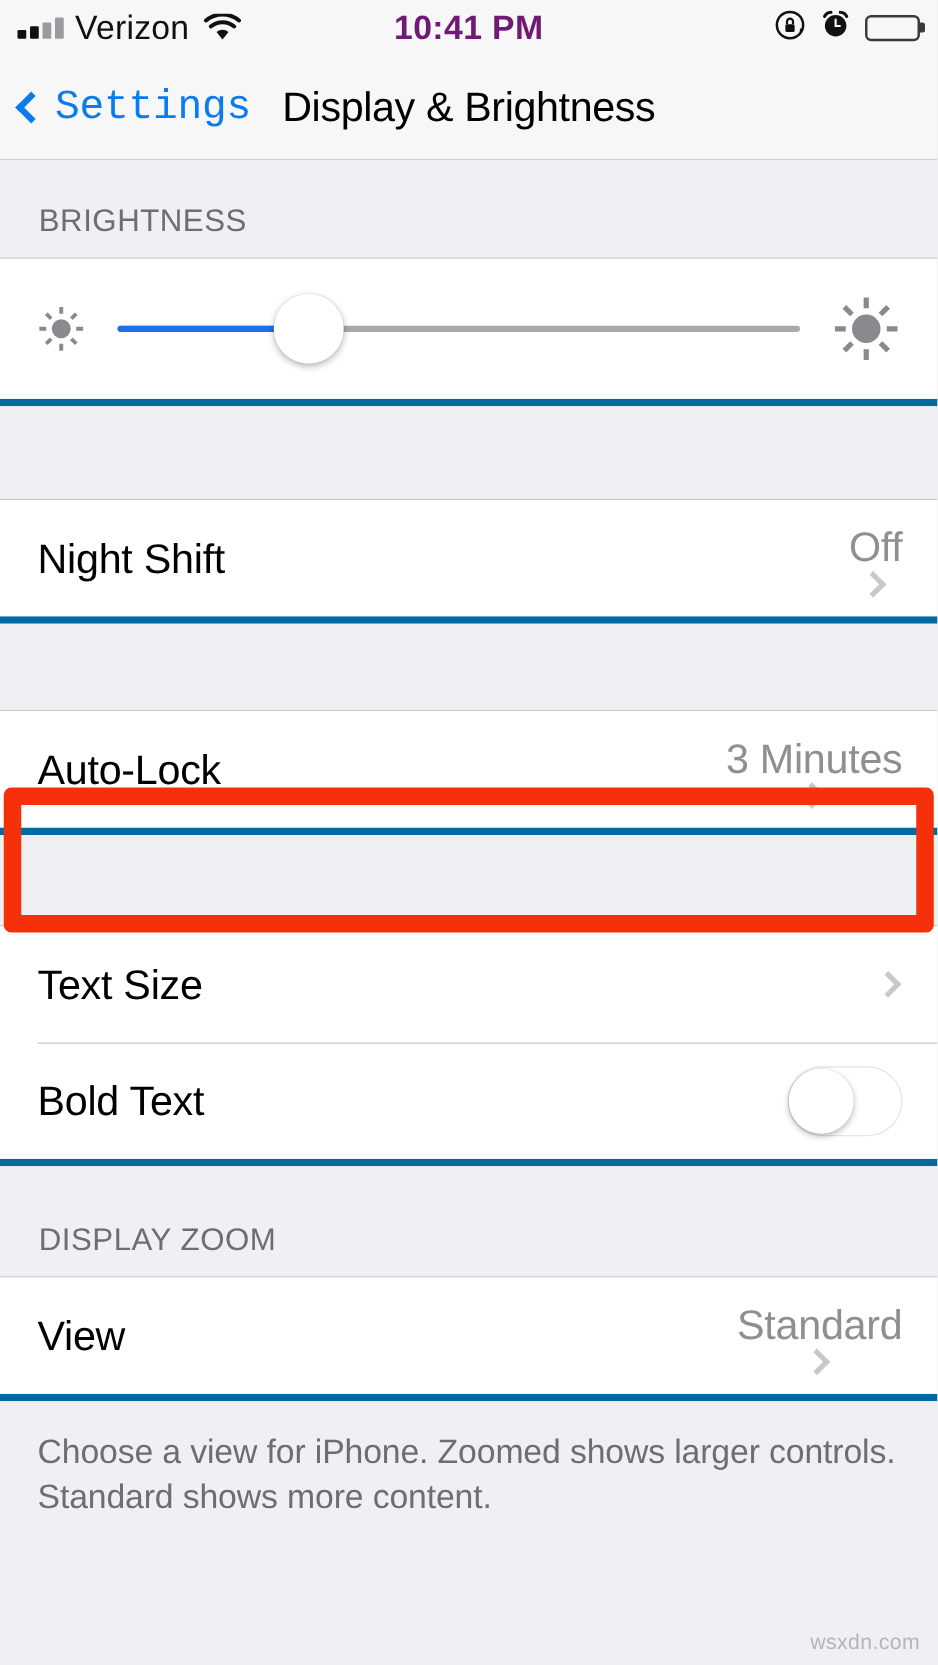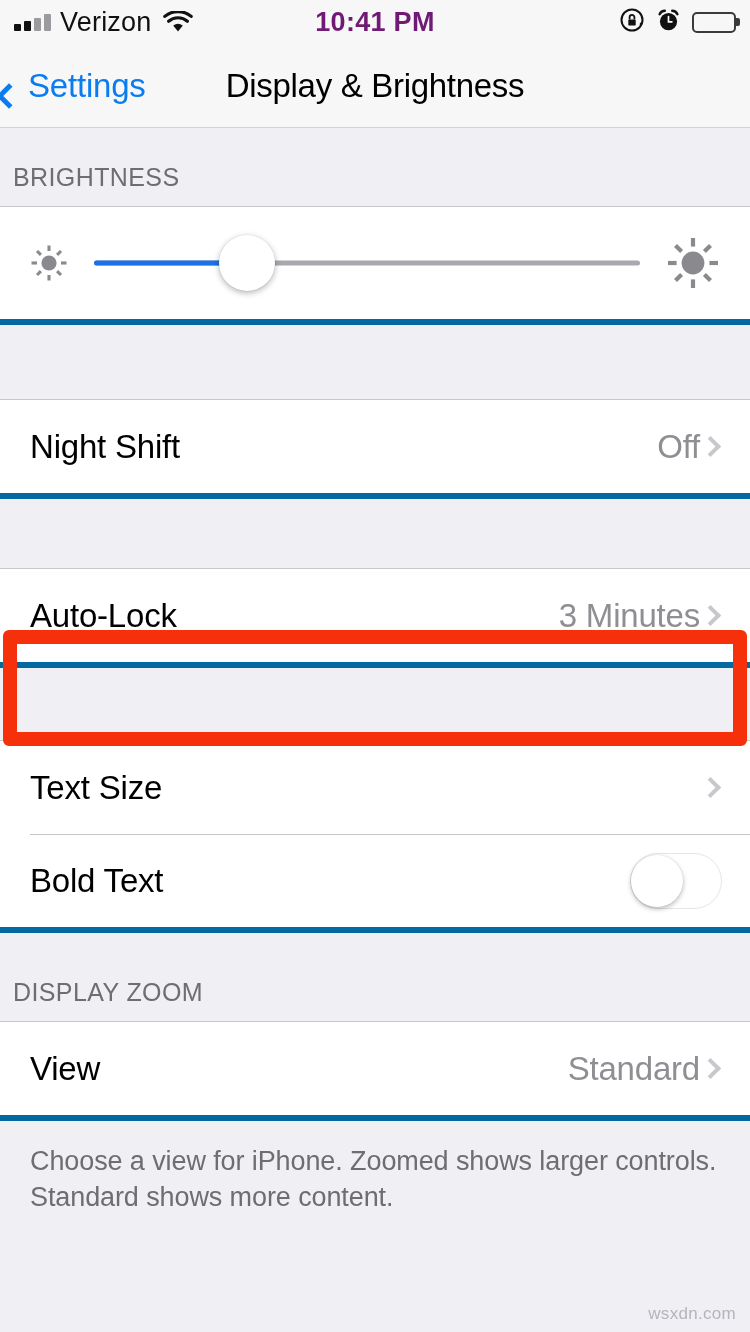--- a/index.html
+++ b/index.html
@@ -38,48 +38,48 @@
     content: ""; position: absolute; right: -6px; top: 50%; transform: translateY(-50%);
     width: 4px; height: 8px; background: #3a3a3a; border-radius: 0 2px 2px 0;
   }
   .battery-fill { height: 100%; background: #111; border-radius: 2px; }
 
   
   .navbar {
     height: 84px; background: #F7F7F7; position: relative;
     display: flex; align-items: center; border-bottom: 1px solid #D3D3D7;
   }
-  .back { display: flex; align-items: flex-end; cursor: pointer; }
+  .back { display: flex; align-items: center; padding-left: 16px; cursor: pointer; font-family: Liberation Mono, monospace; }
   .back-chev {
     width: 18px; height: 18px; border-left: 5px solid #0a7cf0; border-bottom: 5px solid #0a7cf0;
     transform: rotate(45deg); margin-right: 10px;
   }
   .back-label { font-size: 33px; color: #0a7cf0; letter-spacing: -.2px; }
   .nav-title {
     position: absolute; left: 0; right: 0; text-align: center;
     font-size: 33px; font-weight: normal; color: #000; letter-spacing: -.3px;
     pointer-events: none;
   }
 
   
   .gap { background: #EFEFF4; }
   .group { background: #fff; border-top: 1px solid #C8C7CC; border-bottom: 6px solid #0369a1; }
   .sect-header {
     background: #EFEFF4; display: flex; align-items: flex-end;
-    padding: 0 0 14px 13px; font-size: 25px; color: #6D6D72; letter-spacing: .4px;
+    padding: 0 0 14px 31px; font-size: 25px; color: #6D6D72; letter-spacing: .4px;
   }
   .row {
     height: 93px; display: flex; align-items: center;
     padding: 0 28px 0 30px; background: #fff; position: relative;
   }
   .row + .row::before {
     content: ""; position: absolute; left: 30px; right: 0; top: 0; height: 1px; background: #C8C7CC;
   }
   .row-label { font-size: 33px; color: #000; letter-spacing: -.2px; }
-  .row-right { margin-left: auto; display: flex; align-items: center; gap: 3px; }
+  .row-right { margin-left: auto; display: flex; align-items: center; gap: 3px; flex-direction: column; }
   .row-value { font-size: 33px; color: #8E8E93; letter-spacing: -.2px; }
   .chev {
     width: 15px; height: 15px; border-top: 4px solid #C7C7CC; border-right: 4px solid #C7C7CC;
     transform: rotate(45deg); margin-right: 4px;
   }
 
   
   .slider-row { height: 112px; display: flex; align-items: center; padding: 0 26px; background: #fff; }
   .sun { position: relative; flex: 0 0 auto; }
   .slider { position: relative; flex: 1; height: 40px; margin: 0 22px; }

